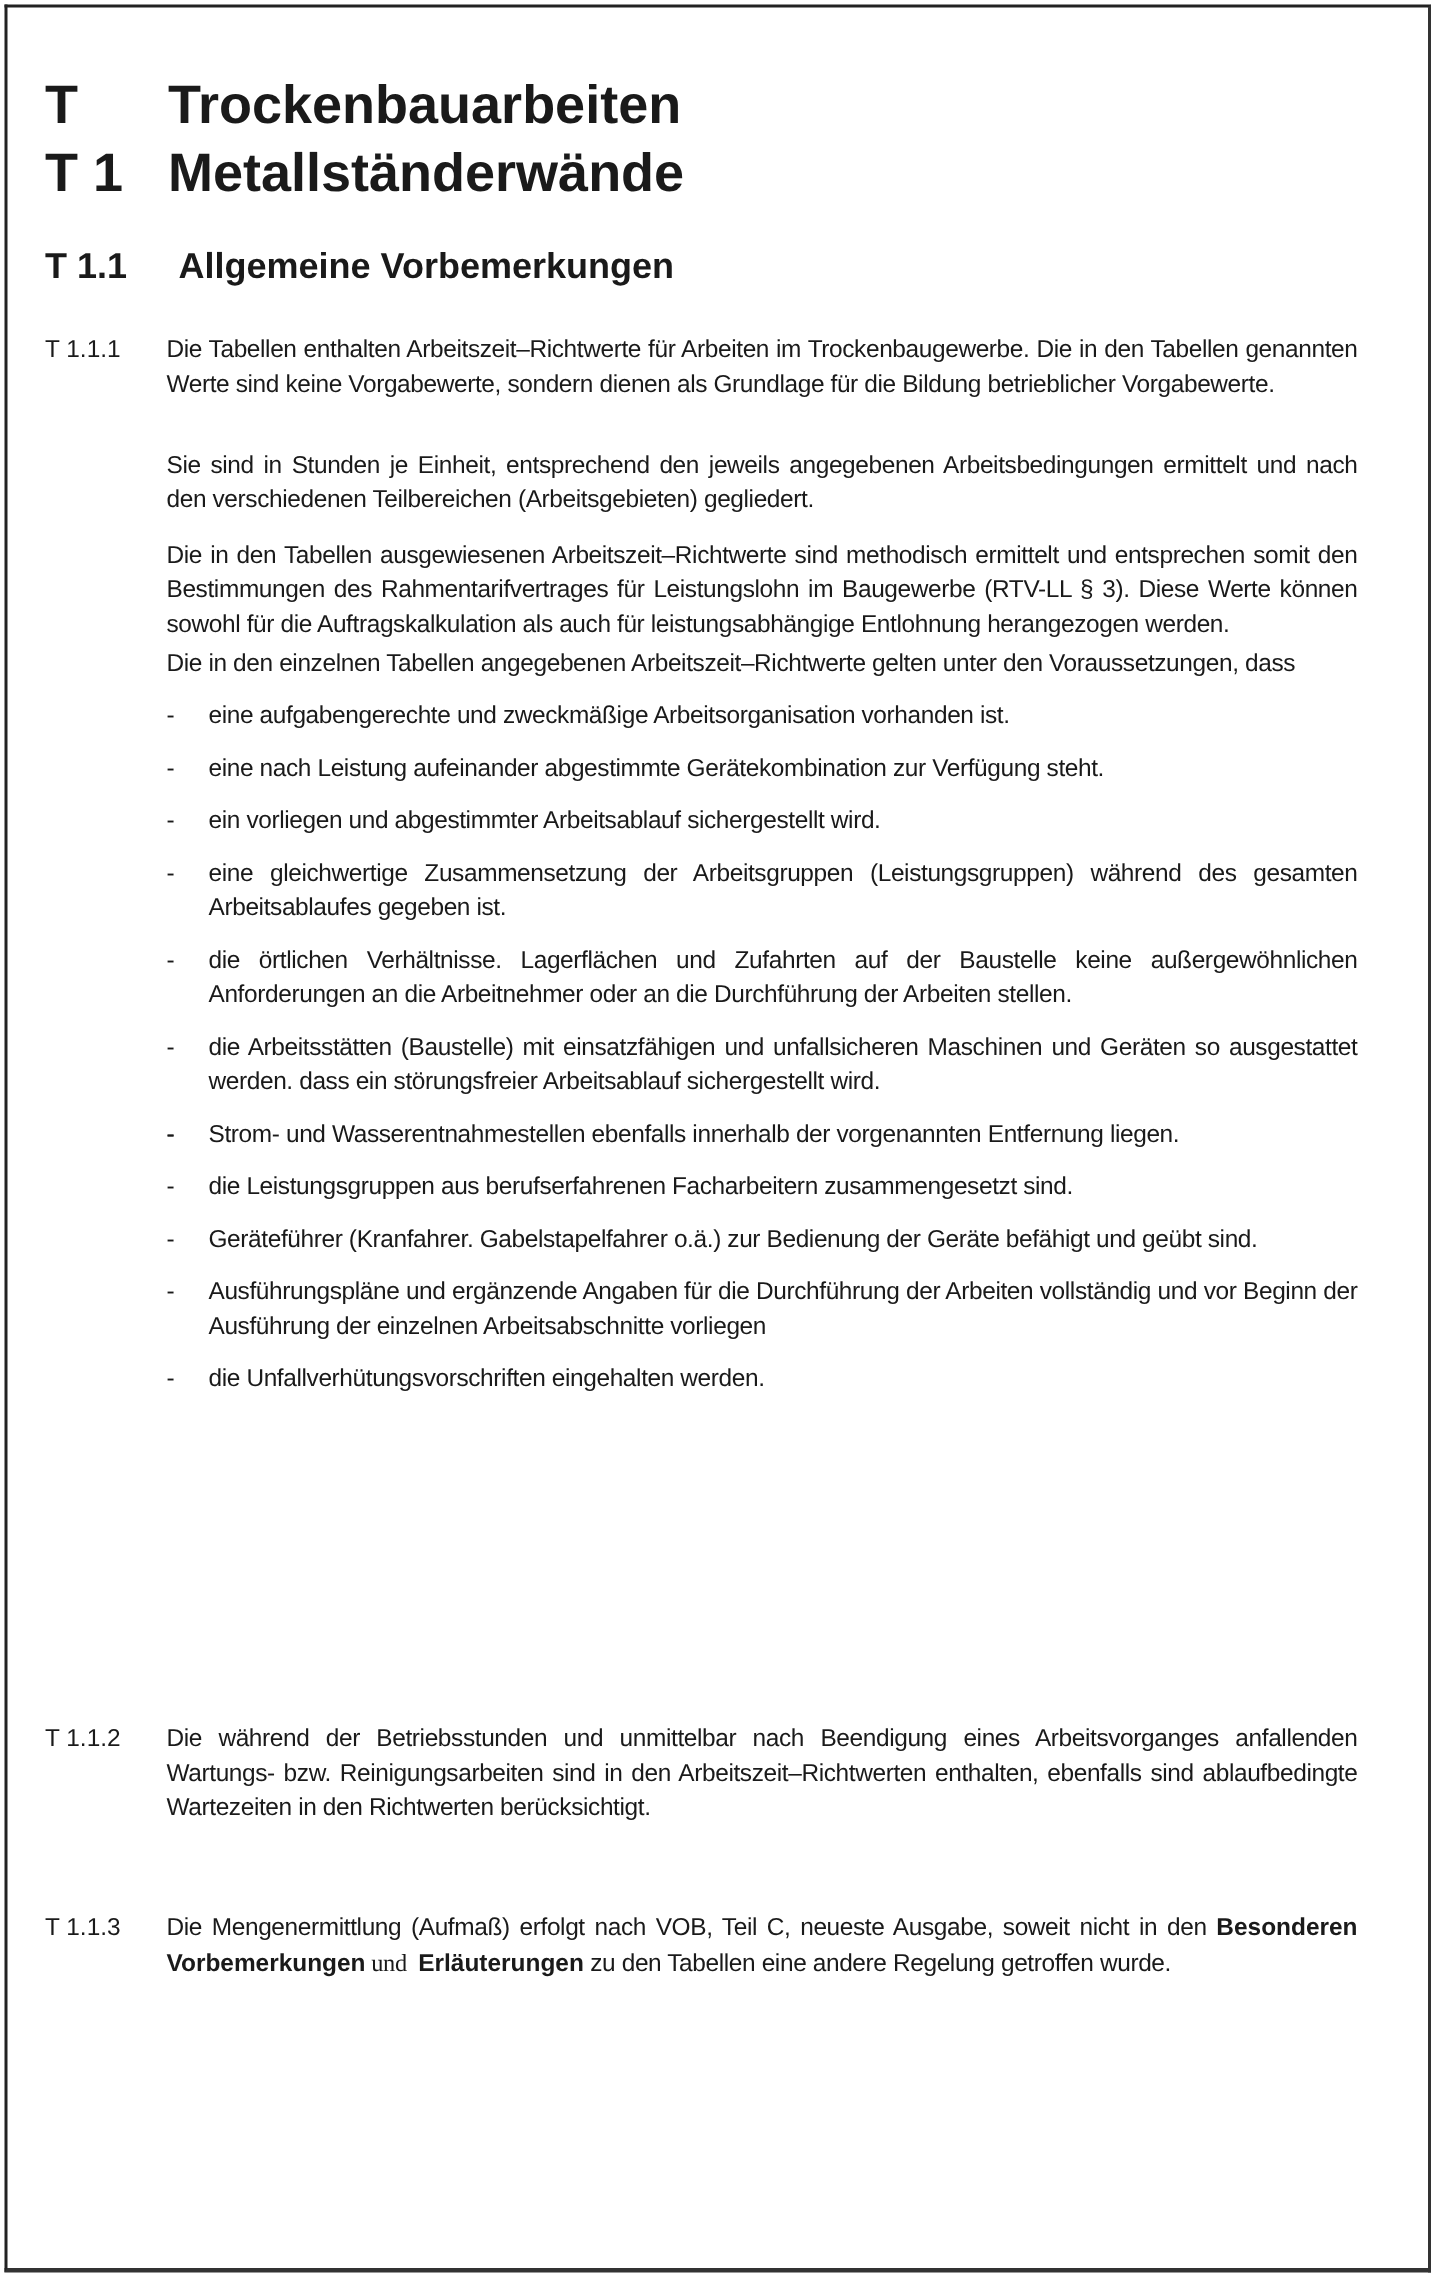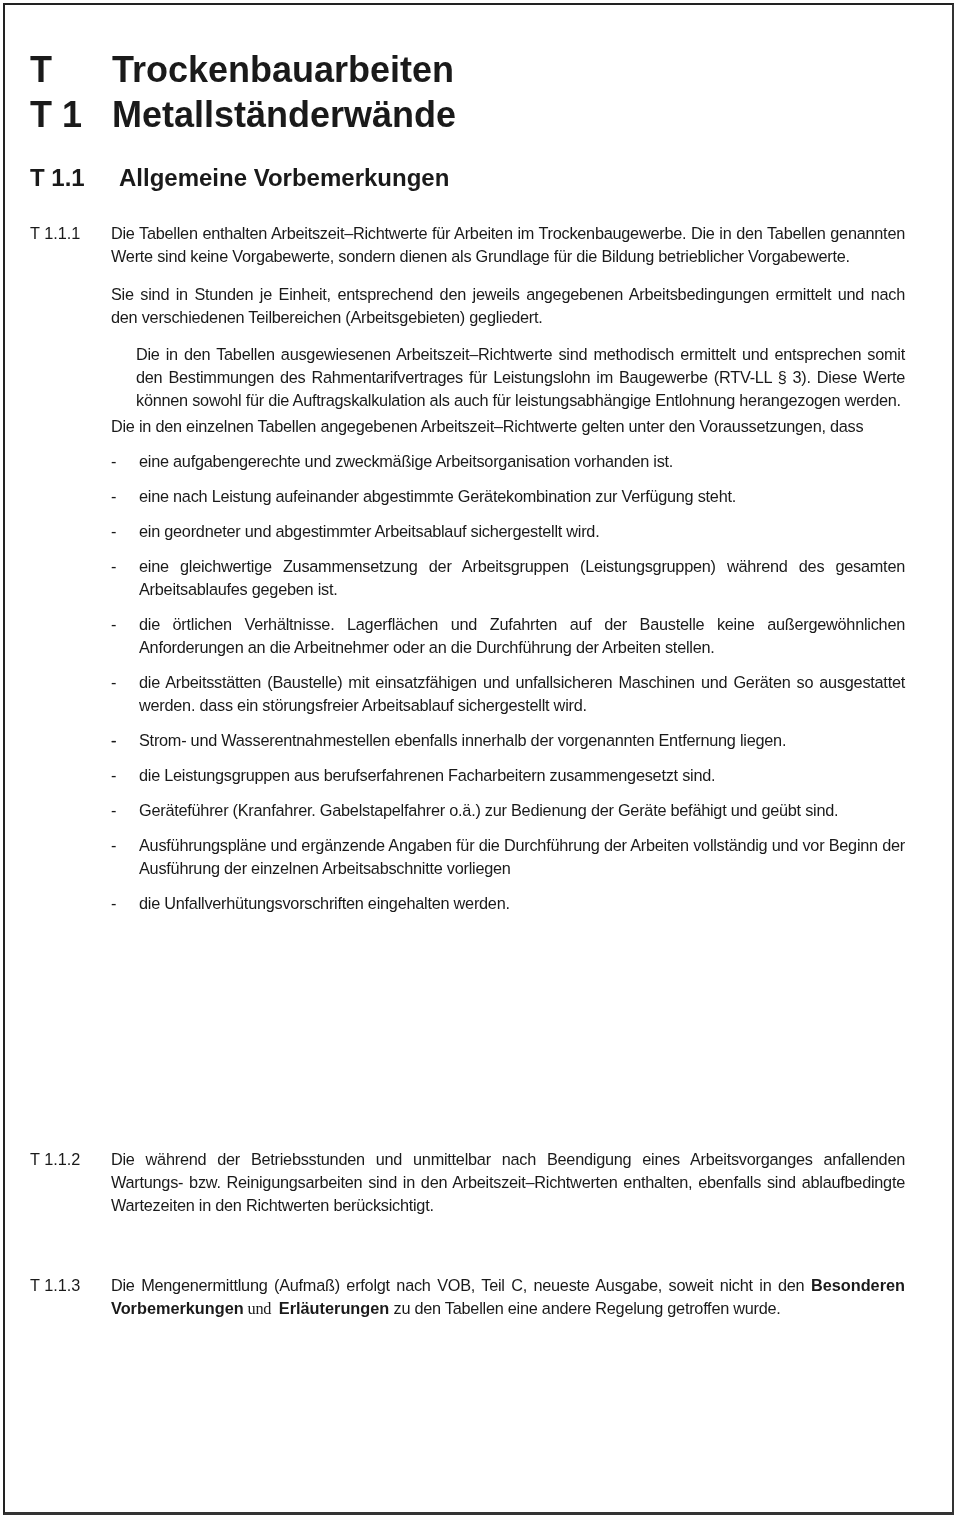--- a/index.html
+++ b/index.html
@@ -13,21 +13,21 @@
   .h1row { position: absolute; left: 30px; font-family: "Liberation Sans", sans-serif; font-weight: bold; font-size: 36px; color: #1a1a1a; line-height: 40px; }
   .h1row .num { position: absolute; left: 0; white-space: nowrap; }
   .h1row .txt { position: absolute; left: 82px; white-space: nowrap; text-align: center; }
   .h2row { position: absolute; left: 30px; font-family: "Liberation Sans", sans-serif; font-weight: bold; font-size: 24px; color: #1a1a1a; }
   .h2row .num { position: absolute; left: 0; white-space: nowrap; }
   .h2row .txt { position: absolute; left: 89px; white-space: nowrap; }
   .sec { position: absolute; left: 30px; width: 875px; font-family: "Liberation Sans", sans-serif; font-size: 16.3px; line-height: 23px; color: #1a1a1a; }
   .sec .snum { position: absolute; left: 0; top: 0; white-space: nowrap; }
   .sec .sbody { margin-left: 81px; }
   .p { margin: 0; text-align: justify; letter-spacing: -0.25px; }
-  .gap10 { margin-top: 15px; }
+  .gap10 { margin-top: 31px; }
   .gap5 { margin-top: 3px; }
   ul.dash { list-style: none; padding: 0; margin: 12px 0 0 0; }
   ul.dash li { position: relative; padding-left: 28px; margin-bottom: 12px; text-align: justify; letter-spacing: -0.25px; }
   ul.dash li .d { position: absolute; left: 0; top: 0; }
   b { font-weight: bold; letter-spacing: 0; }
 </style>
 </head>
 <body>
 
 <div class="frame"></div>
@@ -43,26 +43,26 @@
 <div class="h2row" style="top:164px;">
   <span class="num">T 1.1</span>
   <span class="txt">Allgemeine Vorbemerkungen</span>
 </div>
 
 <div class="sec" style="top:222px;">
   <span class="snum">T 1.1.1</span>
   <div class="sbody">
     <p class="p">Die Tabellen enthalten Arbeitszeit–Richtwerte für Arbeiten im Trockenbaugewerbe. Die in den Tabellen genannten Werte sind keine Vorgabewerte, sondern dienen als Grundlage für die Bildung betrieblicher Vorgabewerte.</p>
     <p class="p gap10">Sie sind in Stunden je Einheit, entsprechend den jeweils angegebenen Arbeitsbedingungen ermittelt und nach den verschiedenen Teilbereichen (Arbeitsgebieten) gegliedert.</p>
-    <p class="p gap10" style="margin-top:14px;margin-left:25px;">Die in den Tabellen ausgewiesenen Arbeitszeit–Richtwerte sind methodisch ermittelt und entsprechen somit den Bestimmungen des Rahmentarifvertrages für Leistungslohn im Baugewerbe (RTV-LL § 3). Diese Werte können sowohl für die Auftragskalkulation als auch für leistungsabhängige Entlohnung herangezogen werden.</p>
+    <p class="p gap10" style="margin-top:14px;">Die in den Tabellen ausgewiesenen Arbeitszeit–Richtwerte sind methodisch ermittelt und entsprechen somit den Bestimmungen des Rahmentarifvertrages für Leistungslohn im Baugewerbe (RTV-LL § 3). Diese Werte können sowohl für die Auftragskalkulation als auch für leistungsabhängige Entlohnung herangezogen werden.</p>
     <p class="p gap5">Die in den einzelnen Tabellen angegebenen Arbeitszeit–Richtwerte  gelten unter den Voraussetzungen, dass</p>
     <ul class="dash">
       <li><span class="d">-</span><span>eine aufgabengerechte und zweckmäßige Arbeitsorganisation vorhanden ist.</span></li>
       <li><span class="d">-</span><span>eine nach Leistung aufeinander abgestimmte Gerätekombination zur Verfügung steht.</span></li>
-      <li><span class="d">-</span><span>ein geordneter und abgestimmter Arbeitsablauf sichergestellt wird.</span></li>
+      <li><span class="d">-</span><span>ein vorliegen und abgestimmter Arbeitsablauf sichergestellt wird.</span></li>
       <li><span class="d">-</span><span>eine gleichwertige Zusammensetzung der Arbeitsgruppen (Leistungsgruppen) während des gesamten Arbeitsablaufes gegeben ist.</span></li>
       <li><span class="d">-</span><span>die örtlichen Verhältnisse. Lagerflächen und Zufahrten auf der Baustelle keine außergewöhnlichen Anforderungen an die Arbeitnehmer oder an die Durchführung der Arbeiten stellen.</span></li>
       <li><span class="d">-</span><span>die Arbeitsstätten (Baustelle) mit einsatzfähigen und unfallsicheren Maschinen und Geräten so ausgestattet werden. dass ein störungsfreier Arbeitsablauf sichergestellt wird.</span></li>
       <li><span class="d">-</span></li>
       <li><span class="d">-</span><span>Strom- und Wasserentnahmestellen ebenfalls innerhalb der vorgenannten Entfernung liegen.</span></li>
       <li><span class="d">-</span><span>die Leistungsgruppen aus berufserfahrenen Facharbeitern zusammengesetzt sind.</span></li>
       <li><span class="d">-</span><span>Geräteführer (Kranfahrer. Gabelstapelfahrer o.ä.) zur Bedienung der Geräte befähigt und geübt sind.</span></li>
       <li><span class="d">-</span><span>Ausführungspläne und ergänzende Angaben für die Durchführung der Arbeiten vollständig und vor Beginn der Ausführung der einzelnen Arbeitsabschnitte vorliegen</span></li>
       <li><span class="d">-</span><span>die Unfallverhütungsvorschriften eingehalten werden.</span></li>
     </ul>

